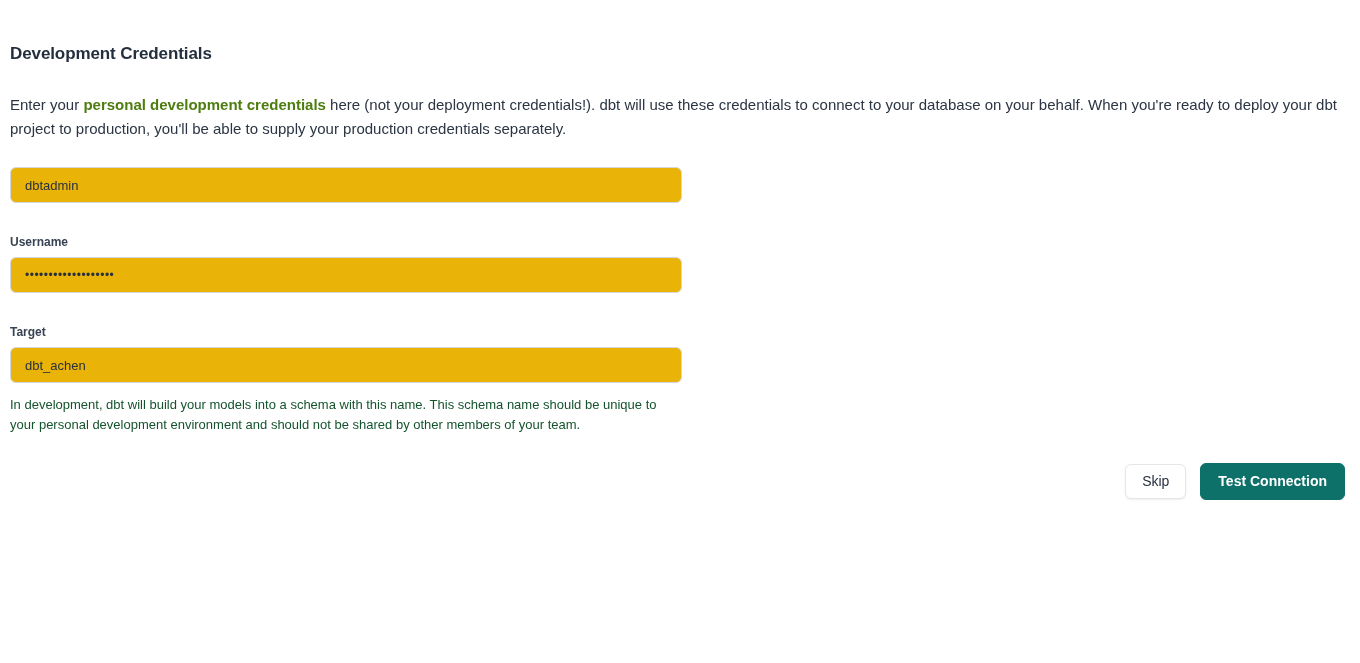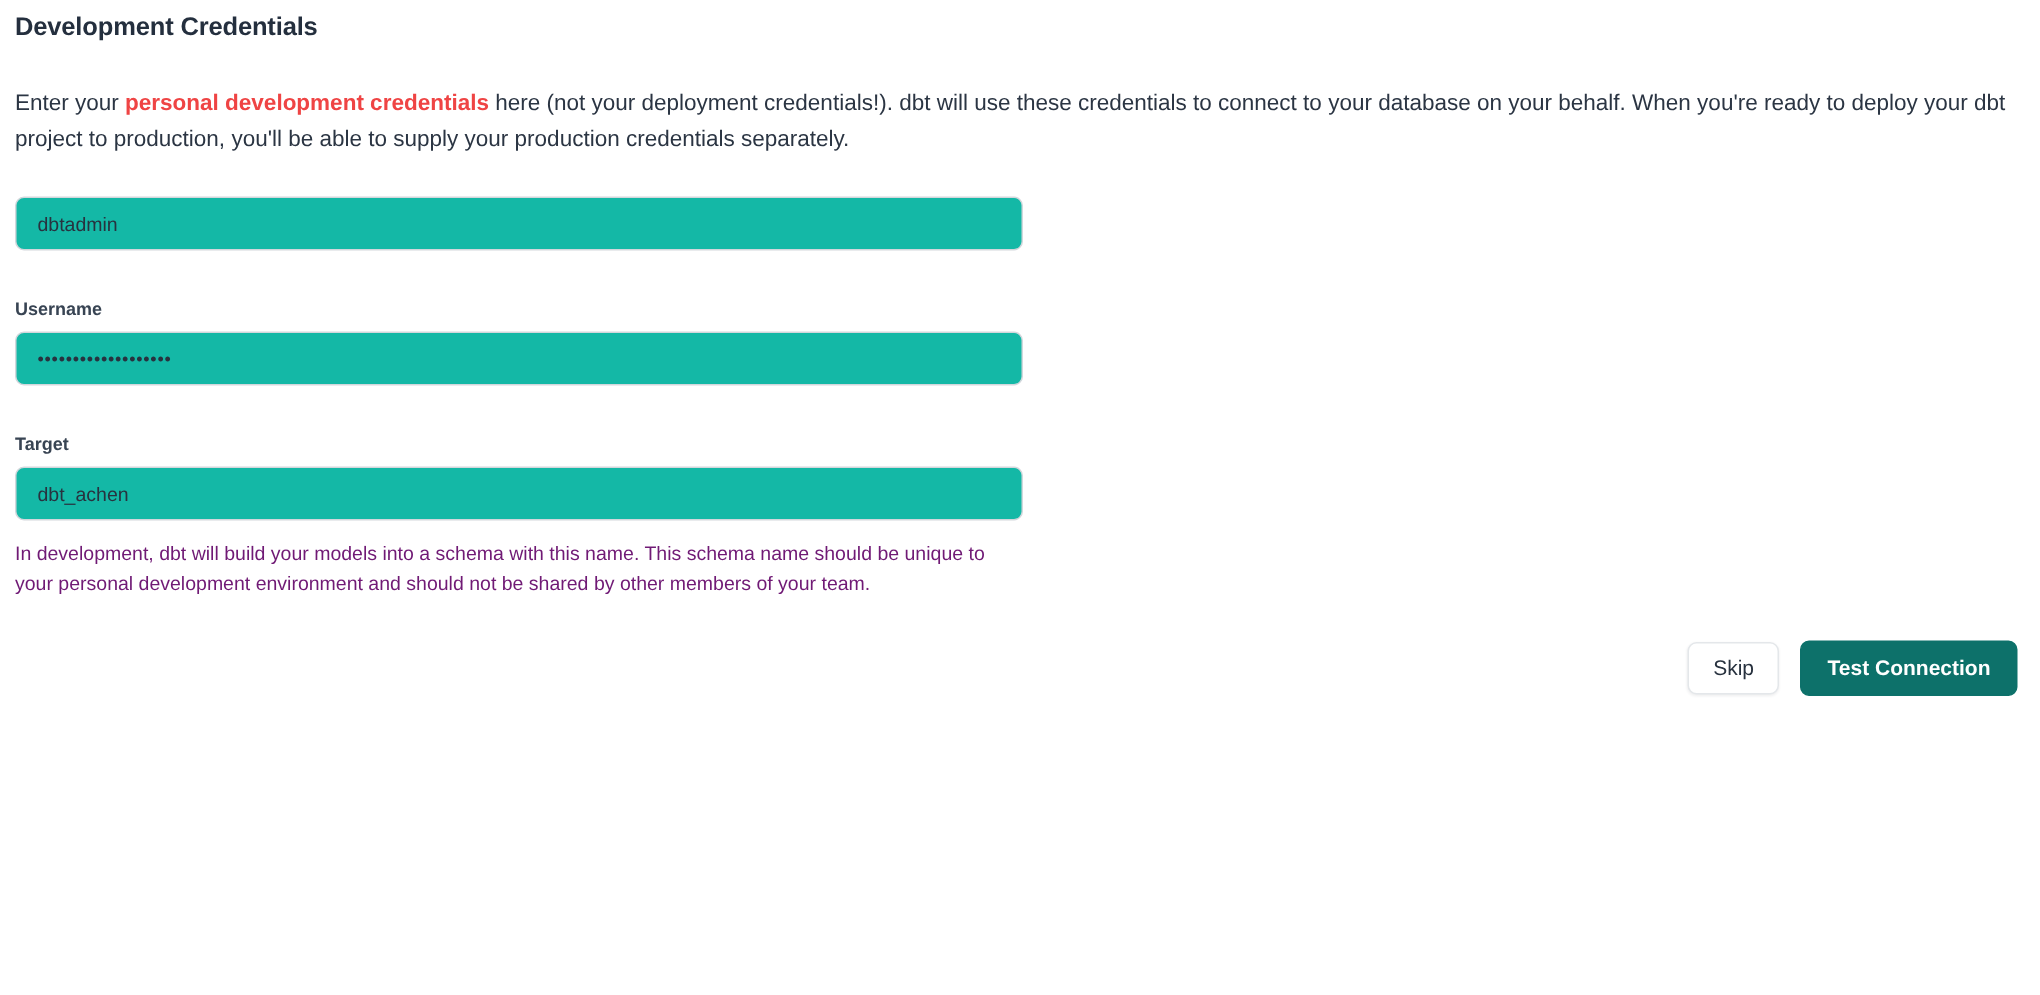--- a/index.html
+++ b/index.html
@@ -10,70 +10,71 @@
     font-family: "Liberation Sans", sans-serif;
     color: #28323f;
   }
   .page {
     width: 1360px;
     height: 576px;
     padding: 6px 10px 0 10px;
     position: relative;
     overflow: hidden;
     background: #ffffff;
+    margin-top: 36px;
   }
   .page-title {
     font-size: 17px;
     font-weight: 700;
     color: #242f3e;
     margin: 0;
     line-height: 23px;
     letter-spacing: -0.1px;
   }
   .intro {
     margin: 28px 0 0 0;
     font-size: 15px;
     line-height: 24px;
     color: #2b3543;
     max-width: 1340px;
   }
-  .intro b { font-weight: 700; color: #ef4444; }
+  .intro b { font-weight: 700; color: #4d7c0f; }
   .form-area { margin-top: 26px; }
   .group { margin-bottom: 32px; }
   .group.has-help { margin-bottom: 28px; }
   .field-label {
     display: block;
     font-size: 12px;
     font-weight: 700;
     color: #38445364;
     color: #384453;
     line-height: 14px;
     margin-bottom: 8px;
   }
   .text-input {
     width: 672px;
     height: 36px;
     border: 1px solid #d3d7dc;
     border-radius: 6px;
-    background: #14b8a6;
+    background: #eab308;
     padding: 0 14px;
     font-family: "Liberation Sans", sans-serif;
     font-size: 13px;
     color: #28323f;
     outline: none;
   }
   .text-input.masked {
     letter-spacing: 0.5px;
     font-size: 12px;
   }
   .field-help {
     margin-top: 12px;
     font-size: 13px;
     line-height: 20px;
-    color: #701a75;
+    color: #14532d;
     max-width: 662px;
   }
   .actions {
     display: flex;
     justify-content: flex-end;
     align-items: center;
     gap: 14px;
     margin-top: 25px;
     padding-right: 5px;
   }

